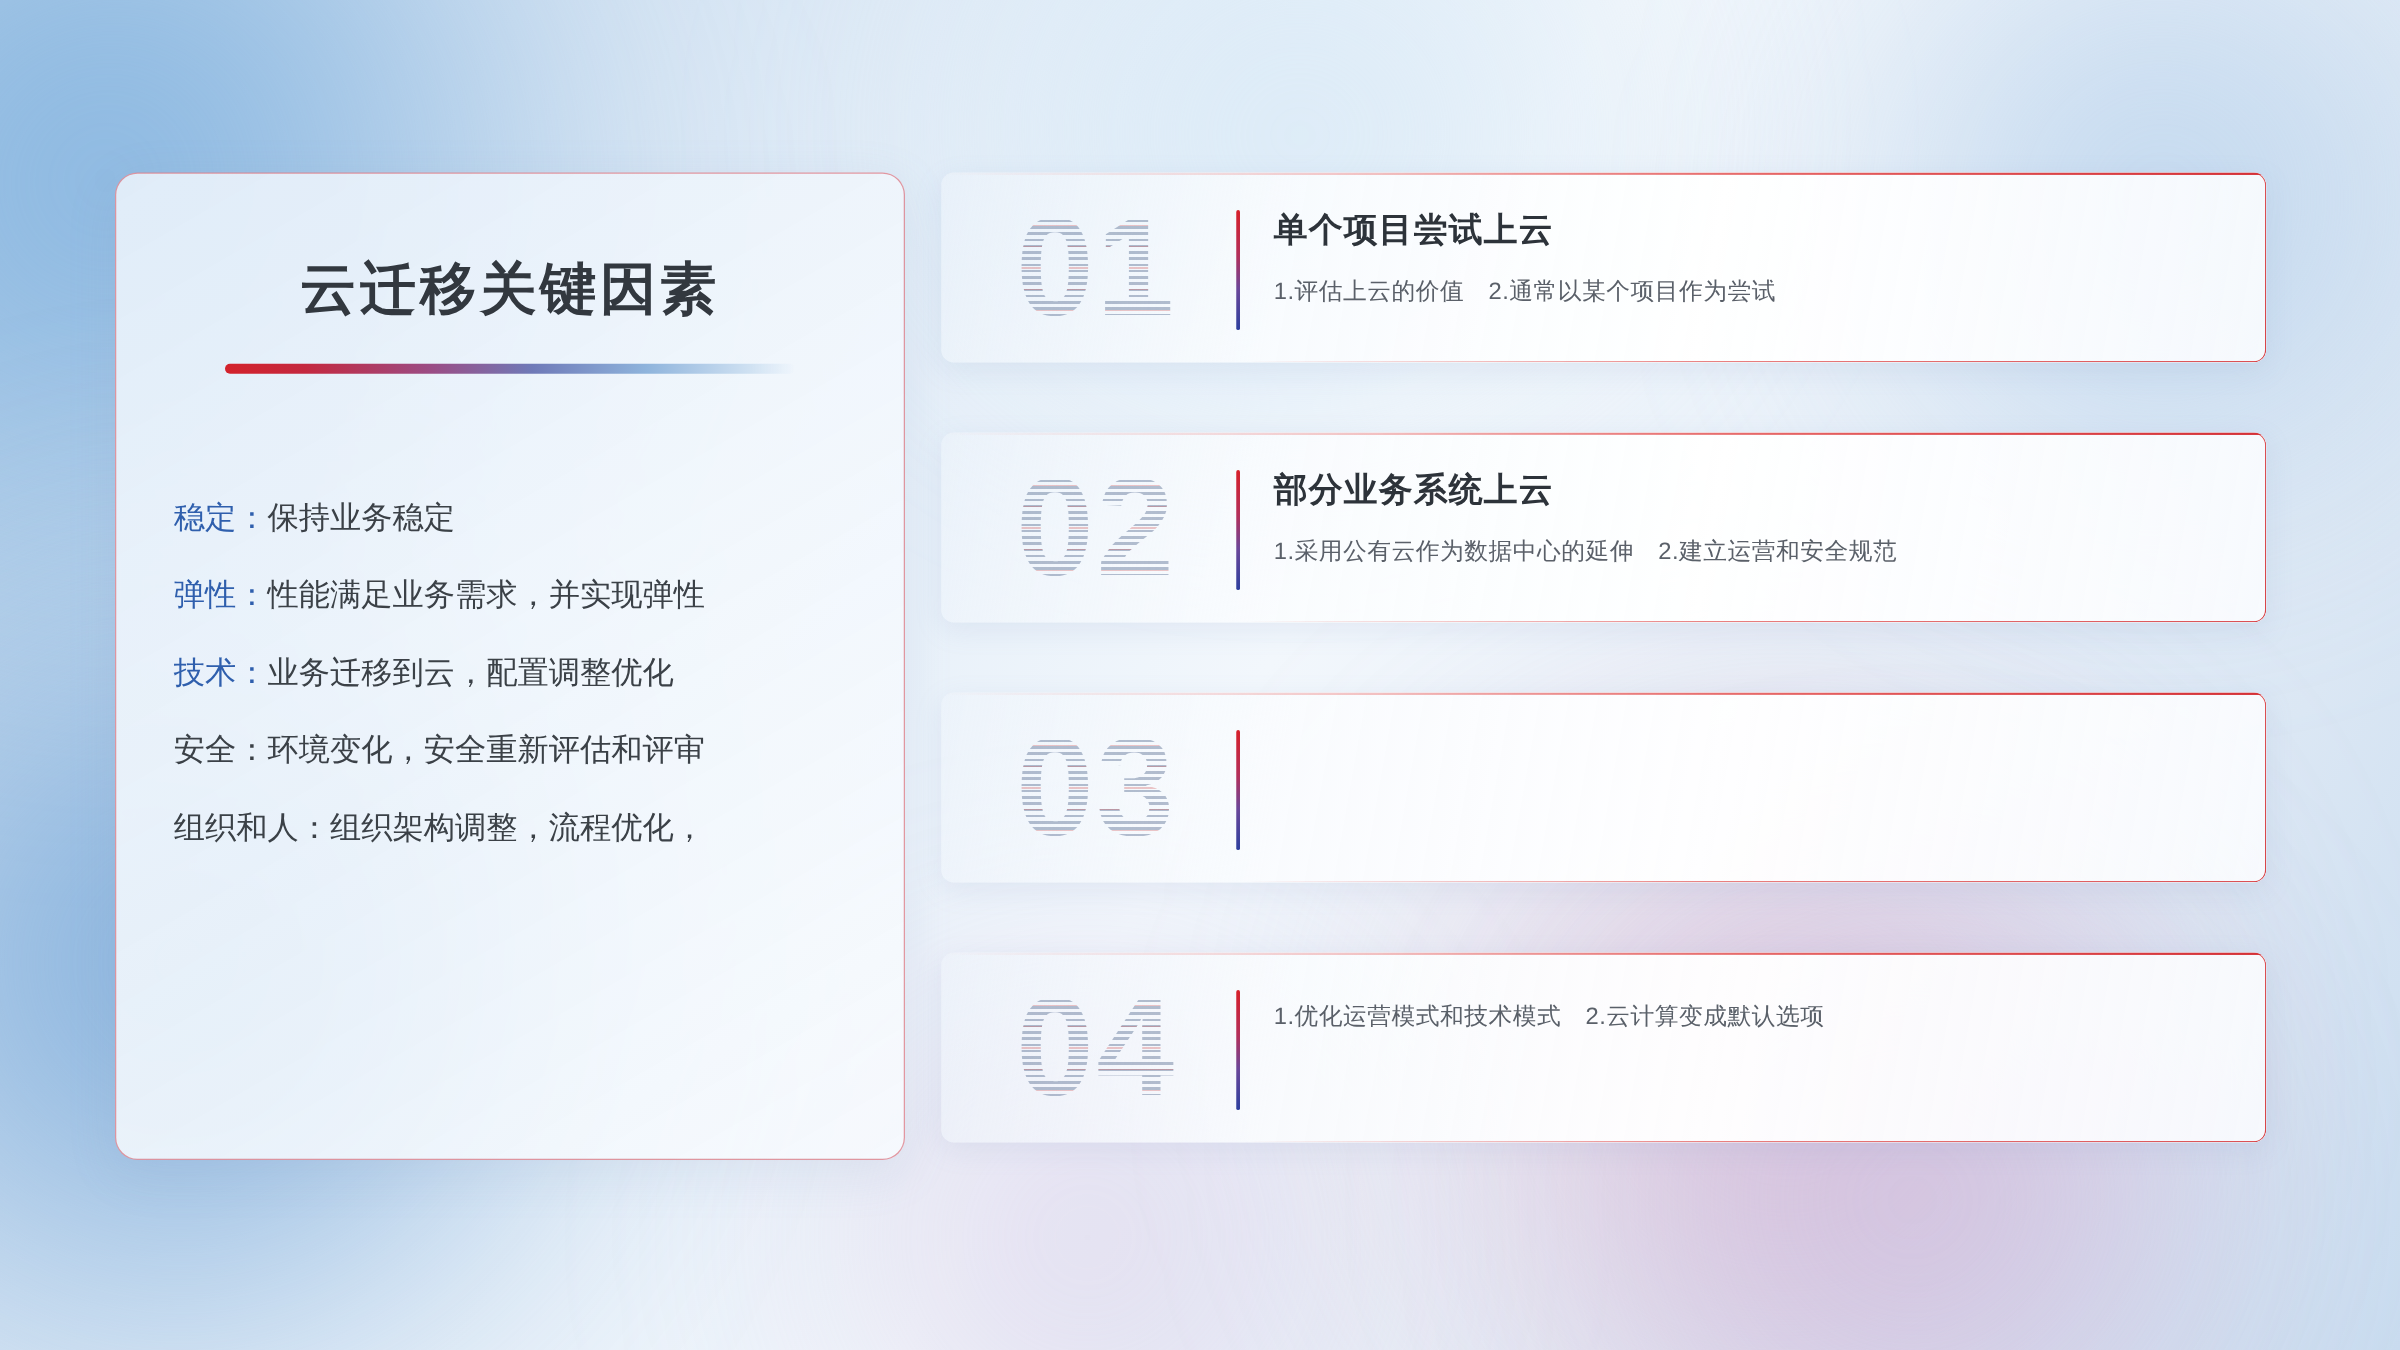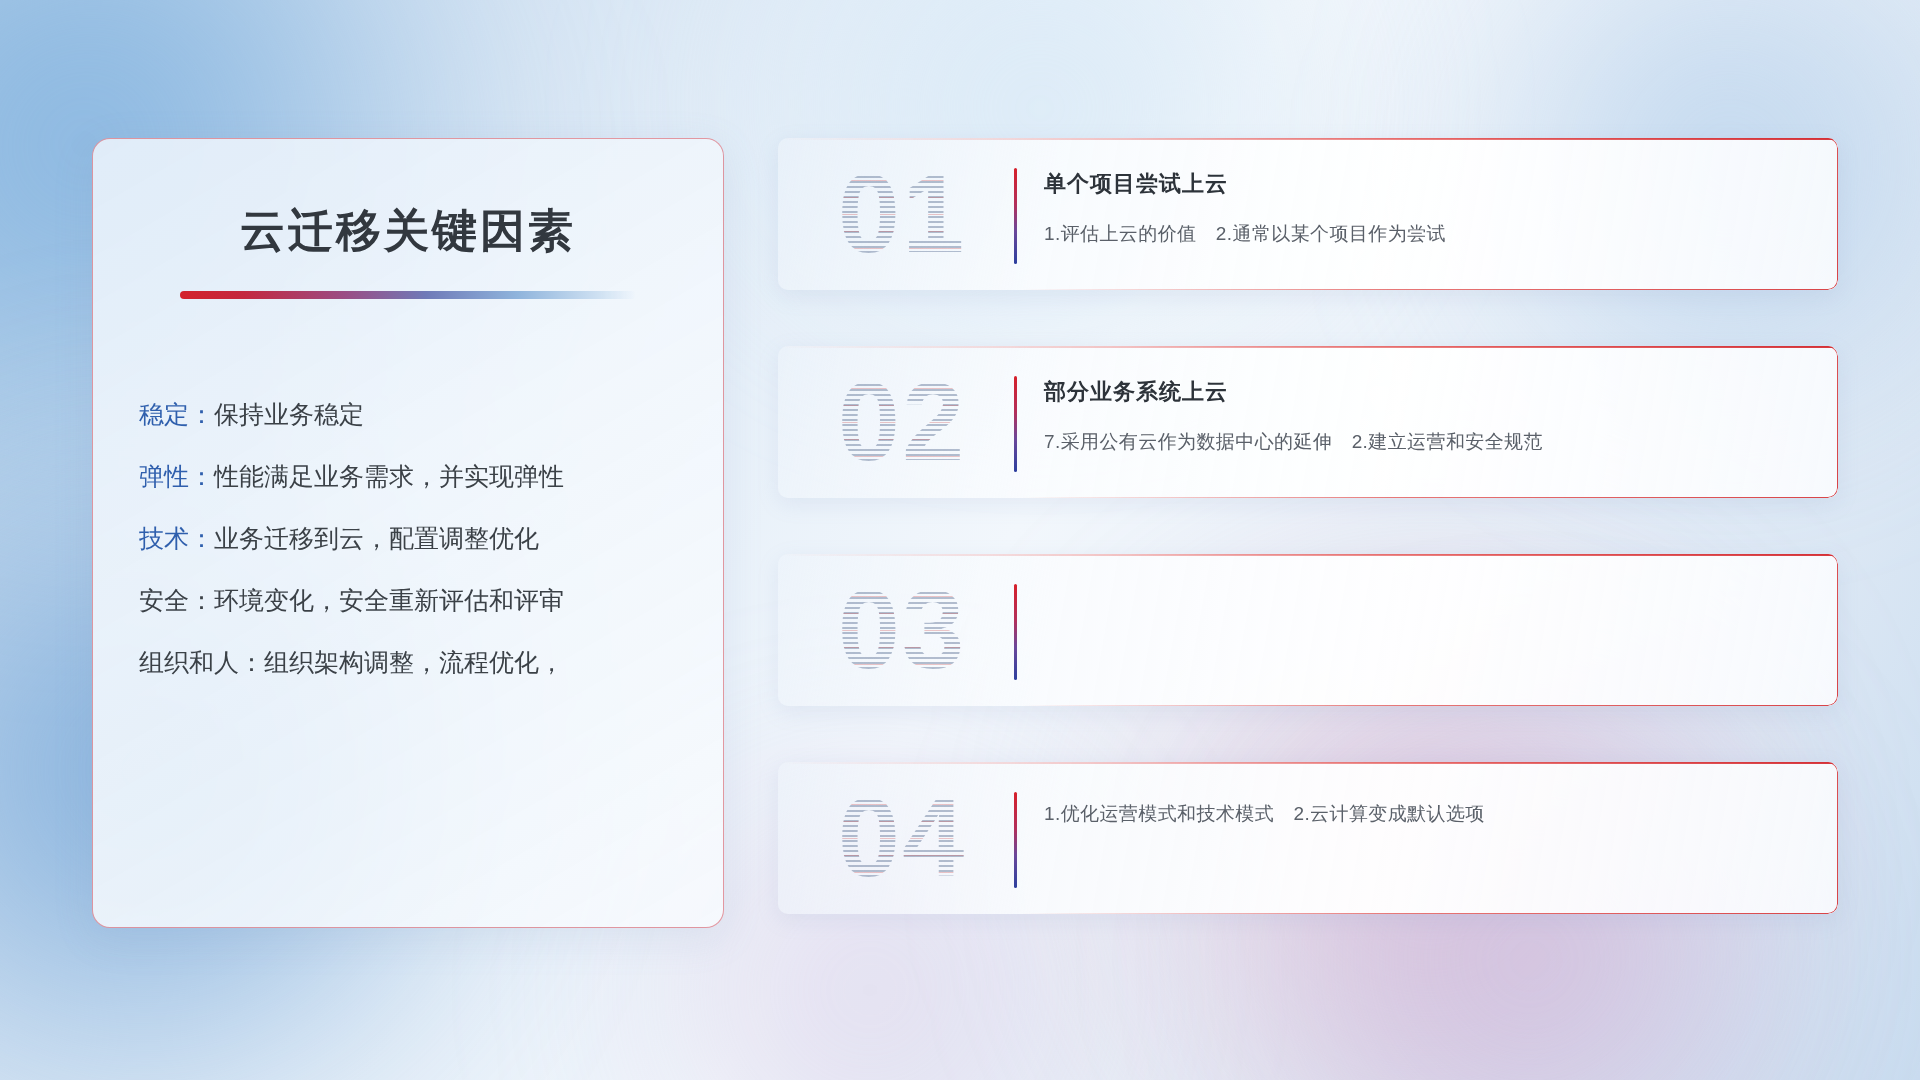--- a/index.html
+++ b/index.html
@@ -50,21 +50,21 @@
     background:linear-gradient(90deg,#d3222b 0%,#c4283f 14%,#9b4c84 36%,#6f7ab8 54%,#8fb4dc 74%,#cfe1f2 92%,rgba(222,236,248,0) 100%);
   }
   .factor-list { margin:84px 0 0 0; padding:0 40px 0 46px; }
   .factor-line {
     font-size:25px; line-height:62px; color:#3b4147; white-space:nowrap;
   }
   .factor-line .k { color:#2f5fad; }
   .factor-line .k.plain { color:#3b4147; }
 
   
-  .cards { position:absolute; left:778px; top:138px; width:1060px; }
+  .cards { position:absolute; left:753px; top:138px; width:1060px; }
   .card {
     position:relative; height:152px; margin-bottom:56px; border-radius:10px;
     background:linear-gradient(100deg,rgba(238,244,251,.55) 0%,rgba(250,252,254,.9) 26%,rgba(255,255,255,.96) 58%,rgba(252,253,255,.86) 100%);
     box-shadow:0 6px 22px rgba(120,150,190,.13);
     overflow:hidden;
   }
   .card::before{
     content:""; position:absolute; inset:0; border-radius:10px; pointer-events:none;
     border:1.6px solid transparent;
     background:linear-gradient(125deg,rgba(255,255,255,0) 0%,rgba(255,255,255,0) 30%,rgba(226,96,96,.85) 62%,rgba(214,58,62,.95) 100%) border-box;
@@ -97,21 +97,21 @@
         rgba(255,255,255,0) 1px, rgba(255,255,255,0) 17px);
     -webkit-text-fill-color:transparent;
   }
 
   .divider{
     position:absolute; left:236px; top:30px; width:3px; height:96px; border-radius:2px;
     background:linear-gradient(180deg,#d6202a 0%,#b32f5a 38%,#6a479a 66%,#2c3f9e 100%);
   }
   .card-body{ position:absolute; left:266px; top:24px; right:26px; }
   .card-title{
-    font-size:22px; font-weight:bold; color:#2d333a; letter-spacing:1px; line-height:44px;
+    font-size:27px; font-weight:bold; color:#2d333a; letter-spacing:1px; line-height:44px;
   }
   .card-desc{
     margin-top:14px; font-size:19px; color:#5a6069; letter-spacing:.4px; line-height:28px;
   }
 </style>
 </head>
 <body>
 
 <div class="bg-layer">
   <div class="blob blob-g"></div>
@@ -146,21 +146,21 @@
           <div class="card-title">单个项目尝试上云</div>
           <div class="card-desc">1.评估上云的价值　2.通常以某个项目作为尝试</div>
         </div>
       </div>
       <div class="card">
         <div class="ghost-num">02</div>
         <div class="ghost-num-tint">02</div>
         <div class="divider"></div>
         <div class="card-body">
           <div class="card-title">部分业务系统上云</div>
-          <div class="card-desc">7.采用公有云作为数据中心的延伸　2.建立运营和安全规范</div>
+          <div class="card-desc">1.采用公有云作为数据中心的延伸　2.建立运营和安全规范</div>
         </div>
       </div>
       <div class="card">
         <div class="ghost-num">03</div>
         <div class="ghost-num-tint">03</div>
         <div class="divider"></div>
       </div>
       <div class="card">
         <div class="ghost-num">04</div>
         <div class="ghost-num-tint">04</div>

